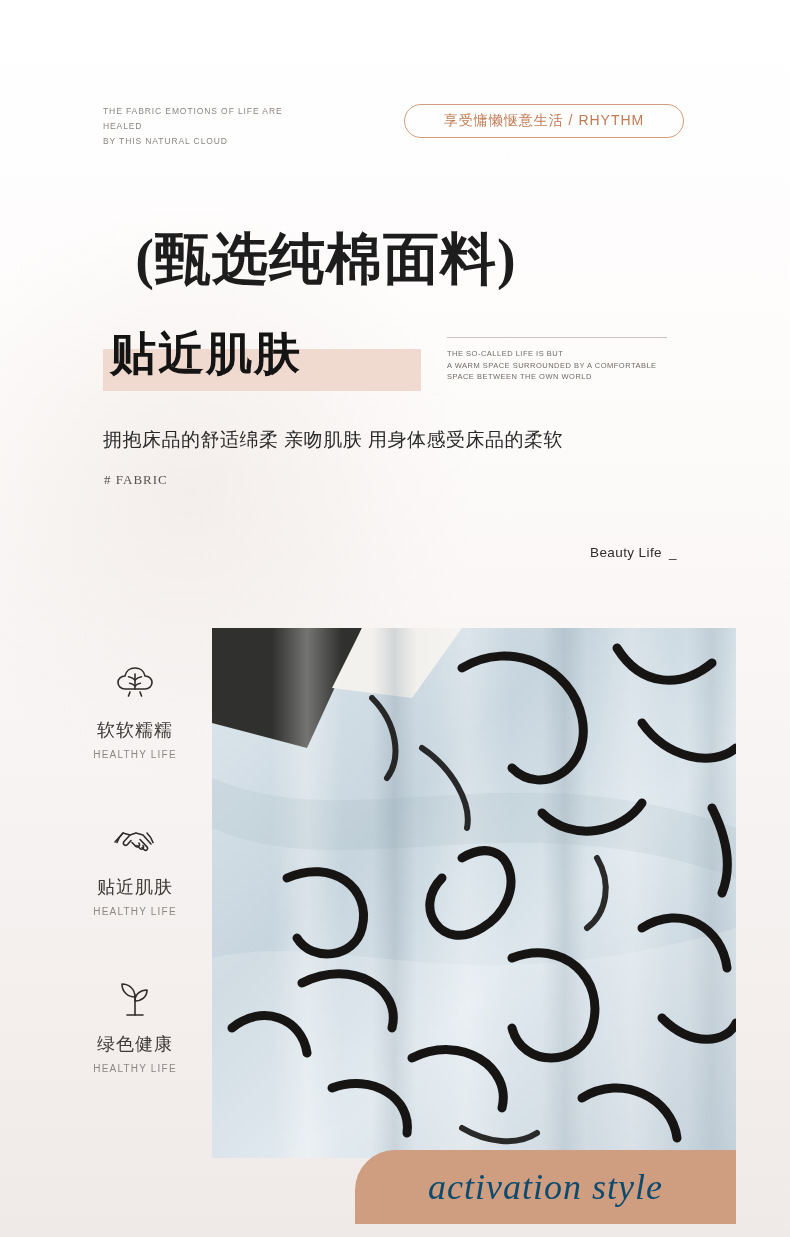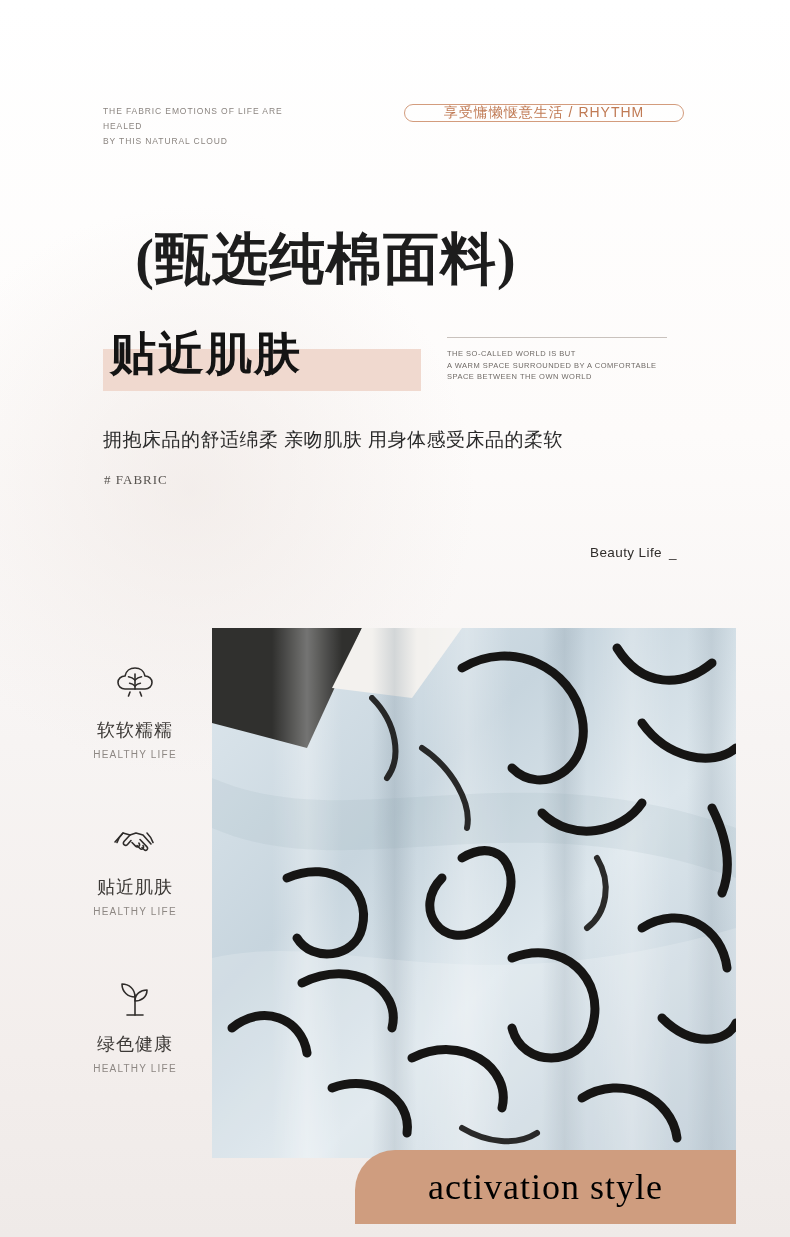--- a/index.html
+++ b/index.html
@@ -42,21 +42,21 @@
     line-height: 15px;
     color: #8b8580;
     font-family: "Liberation Sans", sans-serif;
     width: 200px;
   }
   .pill {
     position: absolute;
     left: 404px;
     top: 104px;
     width: 280px;
-    height: 18px;
+    height: 34px;
     border: 1px solid #d39c7d;
     border-radius: 17px;
     box-sizing: border-box;
     display: flex;
     align-items: center;
     justify-content: center;
     color: #c07a54;
     font-size: 14px;
     letter-spacing: 1px;
     white-space: nowrap;
@@ -205,23 +205,24 @@
   .banner-text {
     position: absolute;
     left: 0;
     top: 0;
     width: 381px;
     height: 74px;
     display: flex;
     align-items: center;
     justify-content: center;
     font-family: "Liberation Serif", serif;
+    font-style: italic;
     font-size: 36px;
     letter-spacing: 1px;
-    color: #000000;
+    color: #0c4a6e;
   }
 </style>
 </head>
 <body>
 
 <div class="page">
 
   <div class="kicker">
     <div>THE FABRIC EMOTIONS OF LIFE ARE HEALED</div>
     <div>BY THIS NATURAL CLOUD</div>
@@ -231,21 +232,21 @@
     <span>享受慵懒惬意生活 / RHYTHM</span>
   </div>
 
   <div class="bigtitle">(甄选纯棉面料)</div>
 
   <div class="band"></div>
   <div class="softword">贴近肌肤</div>
 
   <div class="rule"></div>
   <div class="enblock">
-    <div>THE SO-CALLED WORLD IS BUT</div>
+    <div>THE SO-CALLED LIFE IS BUT</div>
     <div>A WARM SPACE SURROUNDED BY A COMFORTABLE</div>
     <div>SPACE BETWEEN THE OWN WORLD</div>
   </div>
 
   <div class="subline">拥抱床品的舒适绵柔 亲吻肌肤 用身体感受床品的柔软</div>
   <div class="fabric"># FABRIC</div>
 
   <div class="beauty">
     <span>Beauty Life</span><span class="dash">_</span>
   </div>

